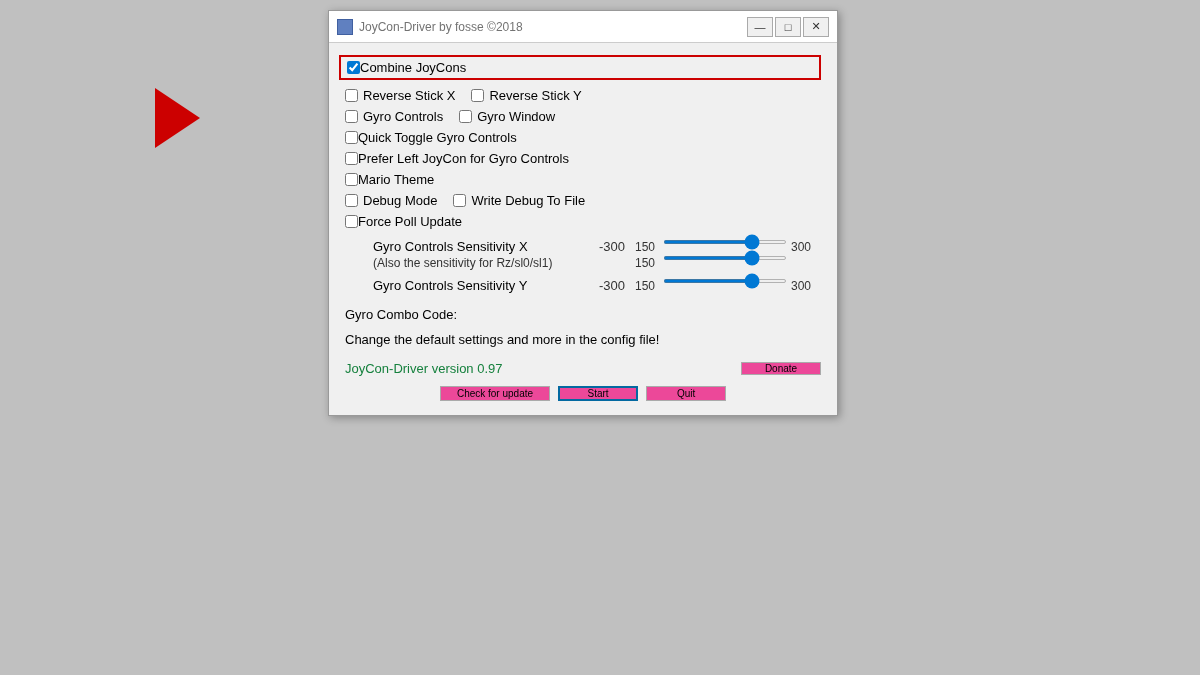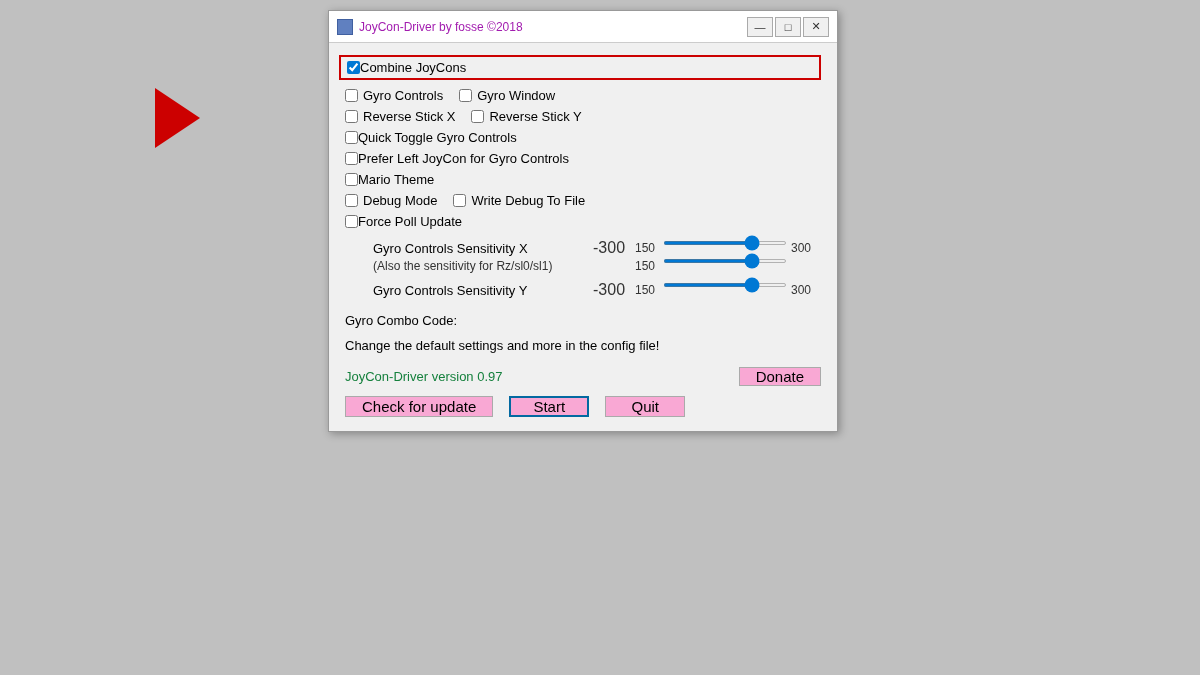--- a/index.html
+++ b/index.html
@@ -66,21 +66,21 @@
       height: 16px;
       background: #6080c0;
       margin-right: 6px;
       border: 1px solid #4060a0;
       flex-shrink: 0;
     }
 
     .titlebar-title {
       flex: 1;
       font-size: 12px;
-      color: #a21caf;
+      color: #737373;
     }
 
     .titlebar-buttons {
       display: flex;
       gap: 2px;
     }
 
     .titlebar-btn {
       width: 26px;
       height: 20px;
@@ -158,22 +158,22 @@
       flex-shrink: 0;
     }
 
     .slider-label.sub {
       font-size: 12px;
       color: #333;
     }
 
     .slider-min {
       width: 38px;
-      text-align: left;
-      font-size: 16px;
+      text-align: center;
+      font-size: 13px;
       color: #333;
       flex-shrink: 0;
     }
 
     input[type="range"] {
       width: 100%;
       height: 4px;
       accent-color: #0078d4;
       cursor: pointer;
     }
@@ -205,33 +205,33 @@
       margin-top: 14px;
     }
 
     .version-text {
       font-size: 13px;
       color: #15803d;
     }
 
     .btn {
       padding: 0 16px;
-      background: #f9a8d4;
+      background: #ec4899;
       border: 1px solid #aaa;
       cursor: pointer;
-      font-size: 15px;
+      font-size: 10px;
       min-width: 80px;
       text-align: center;
     }
 
     .bottom-buttons {
       display: flex;
-      justify-content: flex-start;
+      justify-content: center;
       margin-top: 10px;
-      gap: 16px;
+      gap: 8px;
     }
 
     .btn-start {
       border: 2px solid #0369a1;
     }
 
     
     .slider-container {
       display: flex;
       flex-direction: row;
@@ -273,36 +273,36 @@
     <div class="checkbox-row highlighted">
       <label>
         <input type="checkbox" checked="" style="">
         <span>Combine JoyCons</span>
       </label>
     </div>
 
     <div class="inline-checkboxes">
       <label>
         <input type="checkbox" style="">
+        <span>Reverse Stick X</span>
+      </label>
+      <label>
+        <input type="checkbox" style="">
+        <span>Reverse Stick Y</span>
+      </label>
+    </div>
+
+    <div class="inline-checkboxes">
+      <label>
+        <input type="checkbox" style="">
         <span>Gyro Controls</span>
       </label>
       <label>
         <input type="checkbox" style="">
         <span>Gyro Window</span>
-      </label>
-    </div>
-
-    <div class="inline-checkboxes">
-      <label>
-        <input type="checkbox" style="">
-        <span>Reverse Stick X</span>
-      </label>
-      <label>
-        <input type="checkbox" style="">
-        <span>Reverse Stick Y</span>
       </label>
     </div>
 
     <div class="checkbox-row">
       <label>
         <input type="checkbox" style="">
         <span>Quick Toggle Gyro Controls</span>
       </label>
     </div>
 

